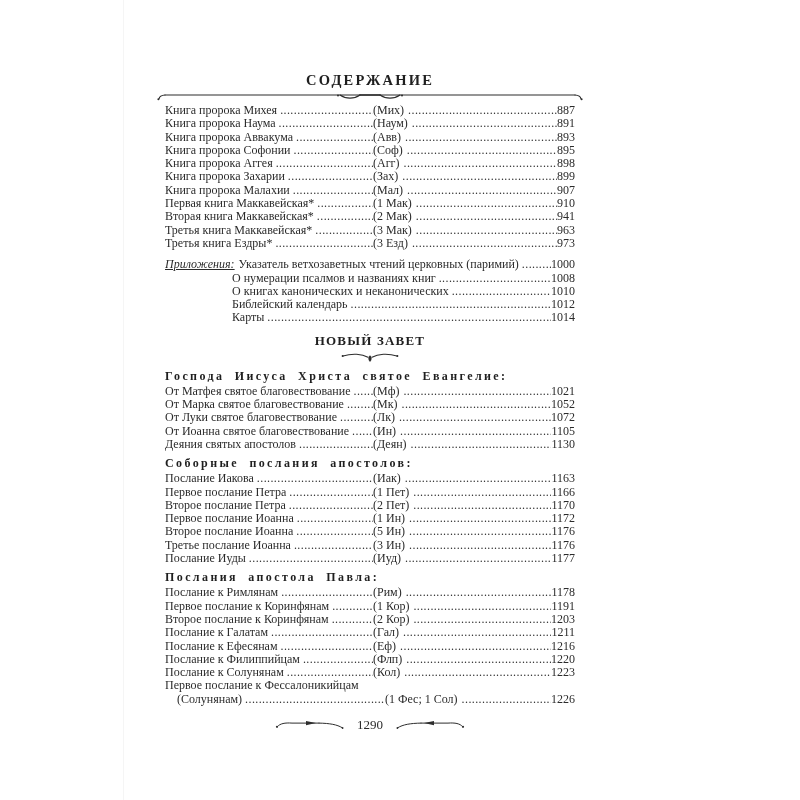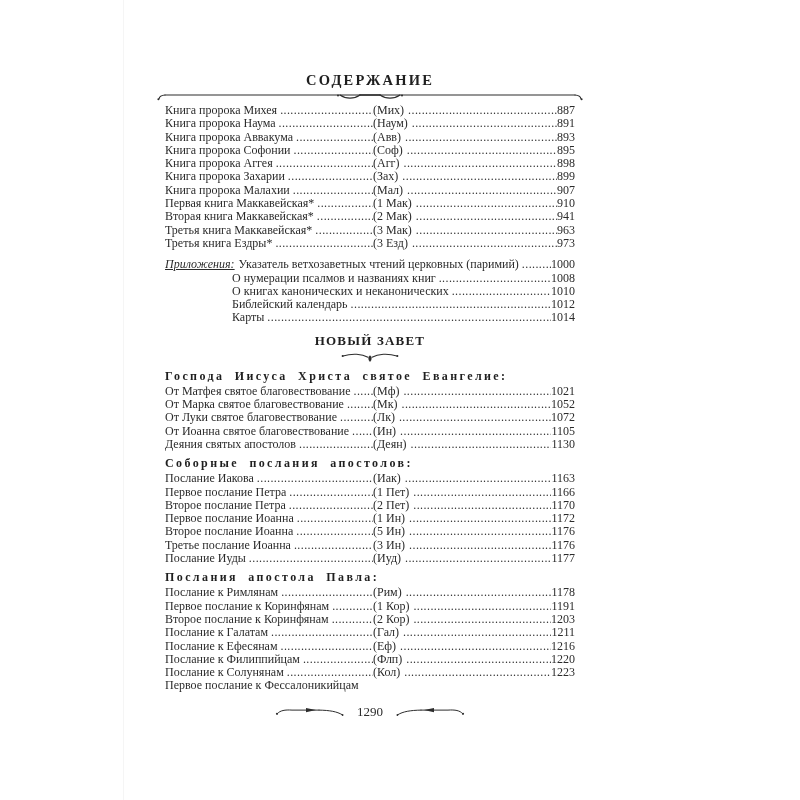--- a/index.html
+++ b/index.html
@@ -398,20 +398,29 @@
           <span class="c1">
             <span class="title">Послание к Солунянам</span>
             <span class="lead"></span>
           </span>
           <span class="ab">(Кол)</span>
           <span class="lead"></span>
           <span class="pg">1223</span>
         </div>
       <div class="row">
           <span class="title">Первое послание к Фессалоникийцам</span>
+        </div>
+      <div class="row">
+          <span class="c1 ind2">
+            <span class="title">(Солунянам)</span>
+            <span class="lead"></span>
+          </span>
+          <span class="ab">(1 Фес; 1 Сол)</span>
+          <span class="lead"></span>
+          <span class="pg">1226</span>
         </div>
     </div>
 
     <div class="footer">
       <svg class="fl" viewBox="0 0 74 11">
         <circle class="fi" cx="3" cy="7.8" r="1.1"></circle>
         <path class="st" d="M3.5 7.5 C6 4.5 11 3.6 18 4.1 L45 4.1" style="stroke-width:1"></path>
         <polygon class="fi" points="32,1.9 42,4.1 32,6.3"></polygon>
         <path class="st" d="M45 4.1 C56 4.3 63 5.6 68 8.6" style="stroke-width:1"></path>
         <circle class="fi" cx="68.6" cy="9" r="0.9"></circle>

